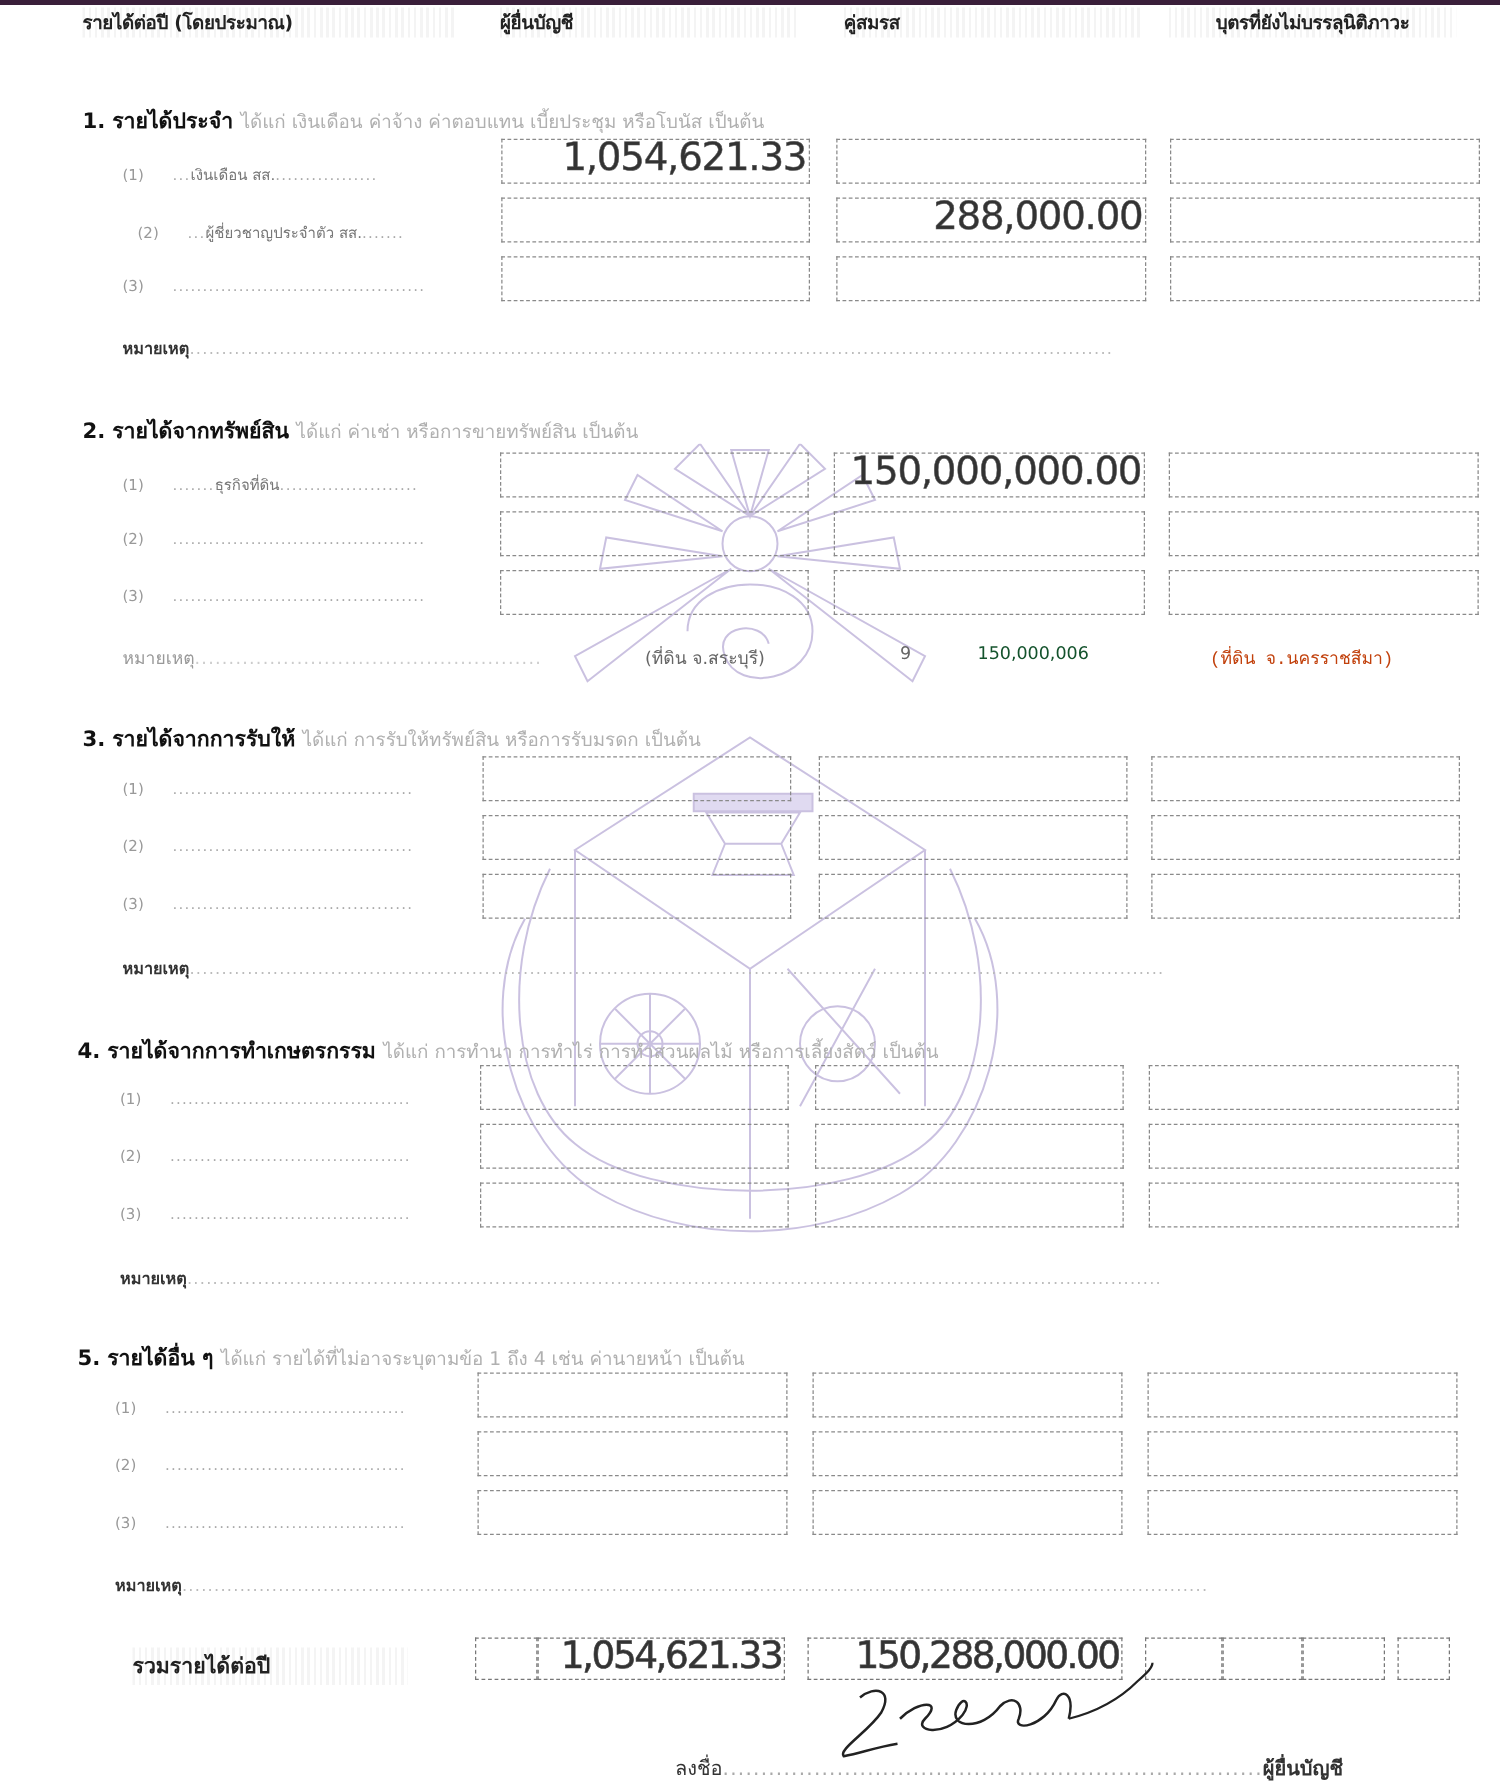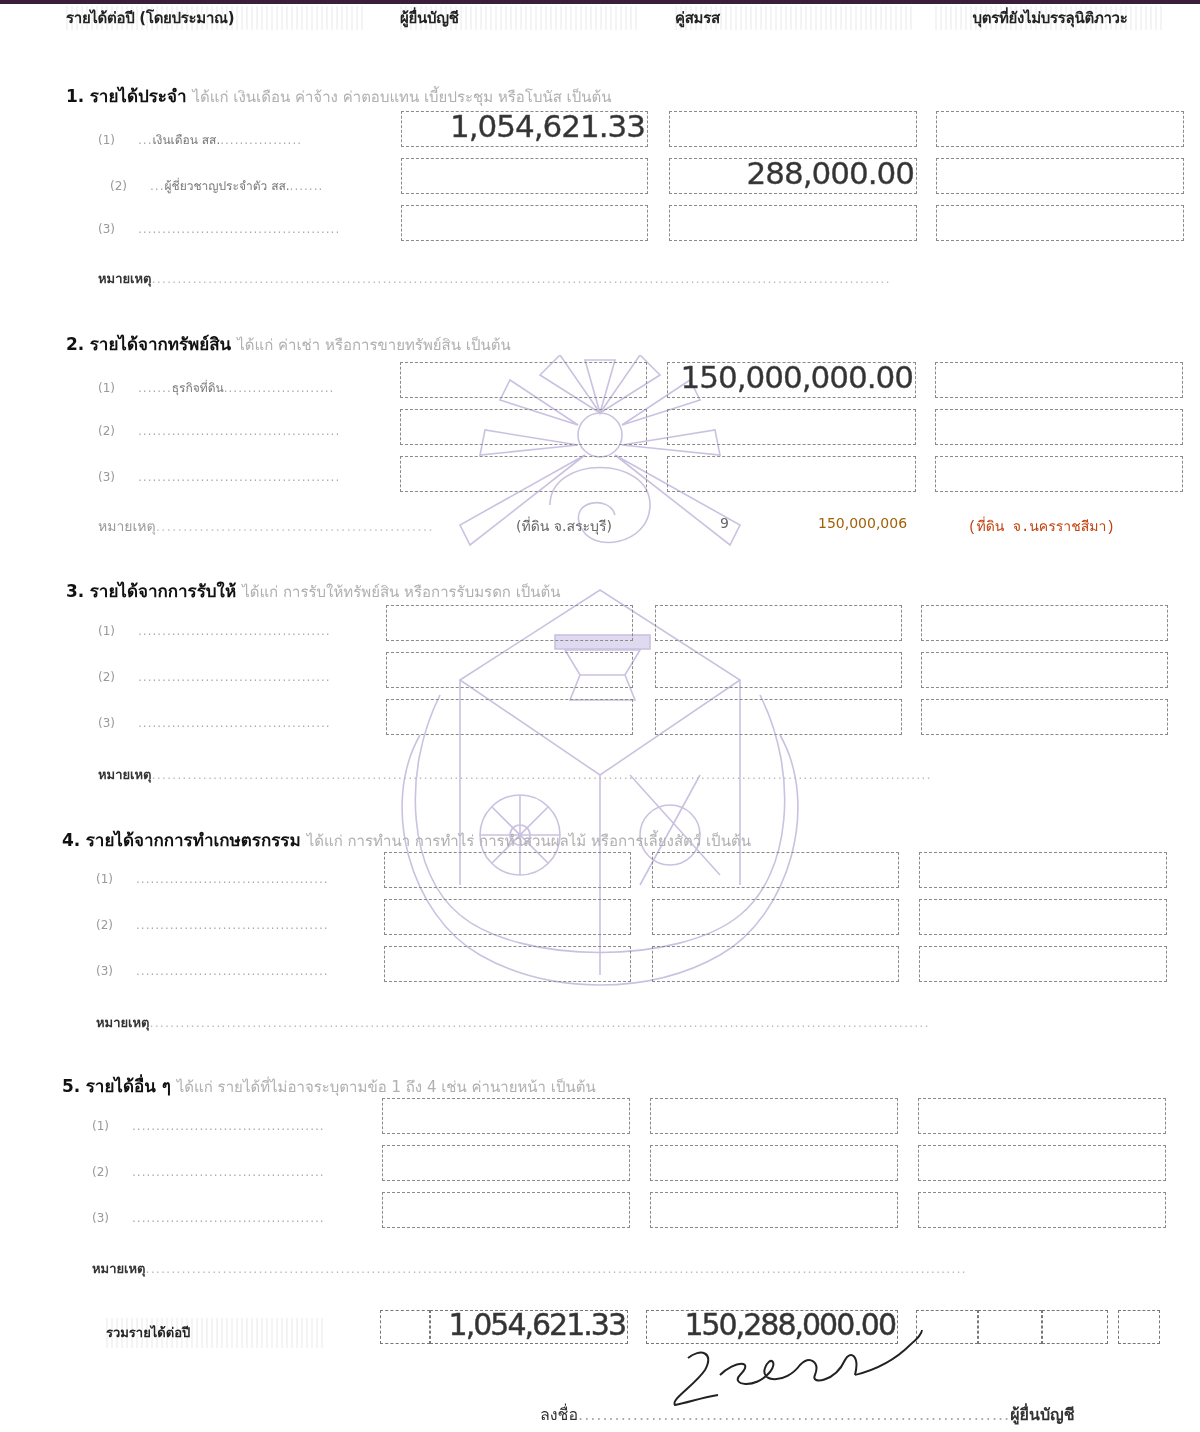--- a/index.html
+++ b/index.html
@@ -23,21 +23,21 @@
     border: 1.5px dashed #8a8a8a; background: transparent; height: 36px;
   }
   .box .val {
     position: absolute; right: 2px; top: -4px; font-size: 31px; color: #333;
     letter-spacing: -1px; font-family: "DejaVu Sans", sans-serif;
     -webkit-text-stroke: 0.4px #555;
   }
   .note { font-size: 13px; color: #333; font-weight: bold; white-space: nowrap; }
   .note .dots { font-weight: normal; color: #bbb; letter-spacing: 1px; }
   .note-faint { font-size: 14px; color: #999; white-space: nowrap; }
-  .total-label { font-weight: bold; font-size: 13px; color: #222; font-family: Liberation Serif, serif; }
+  .total-label { font-weight: bold; font-size: 17px; color: #222; }
   .total-box { position: absolute; box-sizing: border-box; border: 1.5px dashed #777; height: 34px; }
   .total-box .val { position: absolute; right: 2px; top: -4px; font-size: 30px; color: #333; letter-spacing: -2px; -webkit-text-stroke: 0.5px #444; }
   .sign { font-size: 16px; color: #333; white-space: nowrap; }
   .sign .dots { color: #aaa; letter-spacing: 1px; }
   .seal { position: absolute; left: 370px; top: 355px; width: 470px; height: 660px; opacity: 0.55; pointer-events: none; }
 </style>
 </head>
 <body>
 
 <div class="topbar"></div>
@@ -151,21 +151,21 @@
     <span class="val"></span>
   </div>
 <div class="box" style="left:935px; top:456px; width:248px;">
     <span class="val"></span>
   </div>
 
 <div class="abs note-faint" style="left:98px; top:515px;">
   <span>หมายเหตุ</span><span style="color:#ccc; letter-spacing:1px;">...................................................</span>
   <span style="position:absolute; left:418px; top:0; color:#666;">(ที่ดิน จ.สระบุรี)</span>
   <span style="position:absolute; left:622px; top:0; color:#666;">9</span>
-  <span style="position:absolute; left:720px; top:0; color:#a16207;">150,000,006</span>
+  <span style="position:absolute; left:684px; top:0; color:#14532d;">150,000,006</span>
   <span style="position:absolute; left:870px; top:0; color:#c2410c;font-family:Liberation Mono, monospace;">(ที่ดิน จ.นครราชสีมา)</span>
 </div>
 
 <div class="abs sec-title" style="left:66px; top:577px;">
   <b>3.</b> <b>รายได้จากการรับให้</b><span class="sec-desc">ได้แก่ การรับให้ทรัพย์สิน หรือการรับมรดก เป็นต้น</span>
 </div>
 
 <div class="abs row-label" style="left:98px; top:624px;"><span class="num">(1)</span><span class="dots">........................................</span></div>
 <div class="abs row-label" style="left:98px; top:670px;"><span class="num">(2)</span><span class="dots">........................................</span></div>
 <div class="abs row-label" style="left:98px; top:716px;"><span class="num">(3)</span><span class="dots">........................................</span></div>

